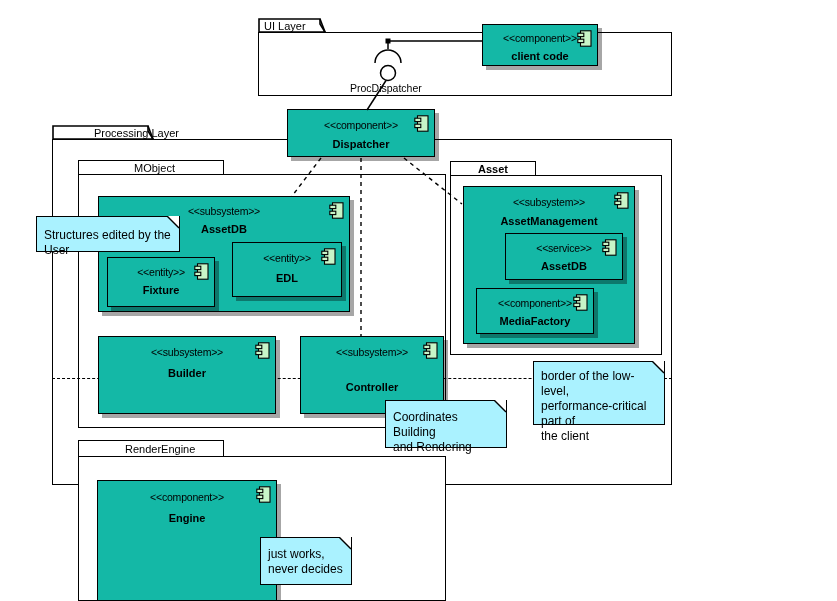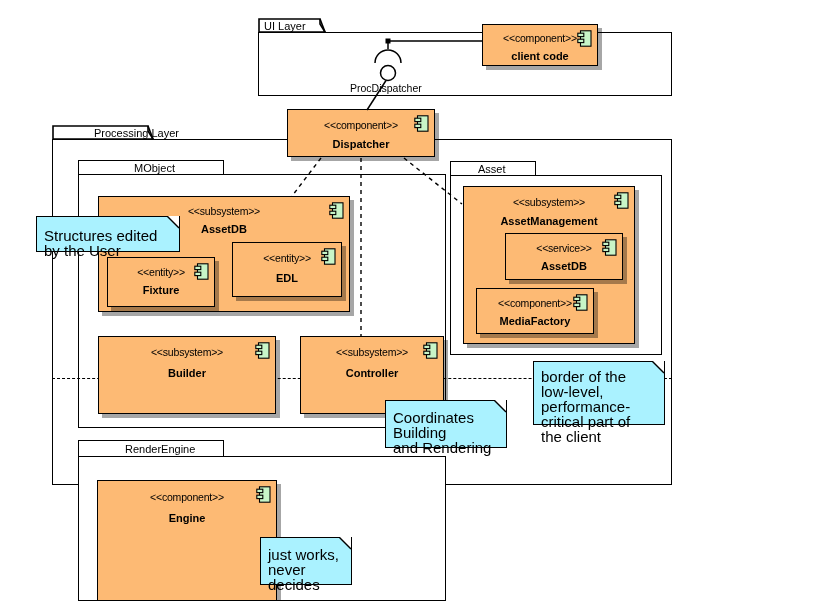--- a/index.html
+++ b/index.html
@@ -11,30 +11,30 @@
   .pkg .tab{position:absolute;left:0;top:0;box-sizing:border-box;
             border:1.6px solid #000;background:#fff;
             font-size:11px;color:#000;line-height:1;
             display:flex;align-items:center;justify-content:center;}
   .pkg .body{position:absolute;box-sizing:border-box;border:1.6px solid #000;
              background:#fff;}
   .pkg .tab-label{position:absolute;font-size:11px;color:#000;white-space:nowrap;}
 
   
   .cbox{position:absolute;box-sizing:border-box;border:1.6px solid #000;
-        background:#fdba74;box-shadow:4px 4px 0 0 rgba(0,0,0,0.35);}
+        background:#14b8a6;box-shadow:4px 4px 0 0 rgba(0,0,0,0.35);}
   .cbox .stereo{position:absolute;left:0;right:0;text-align:center;
                 font-size:10.5px;color:#000;letter-spacing:-.2px;}
   .cbox .cname{position:absolute;left:0;right:0;text-align:center;
                font-size:11px;font-weight:bold;color:#000;}
   .cicon{position:absolute;width:15px;height:17px;}
 
   
   .note{position:absolute;box-sizing:border-box;background:#aaf2ff;
-        border:1.4px solid #000;font-size:15px;color:#000;
+        border:1.4px solid #000;font-size:12px;color:#000;
         padding:5px 7px;line-height:15px;}
   .dash-h{position:absolute;height:0;border-top:1.5px dashed #000;}
   svg.ov{position:absolute;left:0;top:0;width:837px;height:601px;overflow:visible;}
   .lbl{position:absolute;font-size:10.5px;color:#000;white-space:nowrap;}
 </style>
 </head>
 <body>
 
 <div id="canvas">
 
@@ -68,21 +68,21 @@
 
   <div class="pkg" style="left:78px;top:160px;width:368px;height:268px;">
     <div class="body" style="left:0;top:14px;width:368px;height:254px;"></div>
     <div class="tab" style="left:0;top:0;width:146px;height:15px;"></div>
     <div class="tab-label" style="left:56px;top:2px;">MObject</div>
   </div>
 
   <div class="pkg" style="left:450px;top:161px;width:212px;height:194px;">
     <div class="body" style="left:0;top:14px;width:212px;height:180px;"></div>
     <div class="tab" style="left:0;top:0;width:86px;height:15px;"></div>
-    <div class="tab-label" style="left:28px;top:2px;">Asset</div>
+    <div class="tab-label" style="left:28px;top:2px;font-weight:bold;">Asset</div>
   </div>
 
   <div class="pkg" style="left:78px;top:440px;width:368px;height:161px;">
     <div class="body" style="left:0;top:16px;width:368px;height:145px;"></div>
     <div class="tab" style="left:0;top:0;width:146px;height:17px;"></div>
     <div class="tab-label" style="left:47px;top:3px;">RenderEngine</div>
   </div>
 
   <div class="dash-h" style="left:52px;top:378px;width:620px;"></div>
 
@@ -180,21 +180,21 @@
     <div class="cname" style="top:30px;">Builder</div>
     <svg class="cicon" style="right:5px;top:5px;" viewBox="0 0 15 17">
       <rect x="3.5" y="0.8" width="10.5" height="15.4" fill="#c8f5c8" stroke="#000" stroke-width="1.1"></rect>
       <rect x="0.8" y="3.2" width="6" height="3.4" fill="#c8f5c8" stroke="#000" stroke-width="1.1"></rect>
       <rect x="0.8" y="9.2" width="6" height="3.4" fill="#c8f5c8" stroke="#000" stroke-width="1.1"></rect>
     </svg>
   </div>
 
   <div class="cbox" style="left:300px;top:336px;width:144px;height:78px;">
     <div class="stereo" style="top:9px;">&lt;&lt;subsystem&gt;&gt;</div>
-    <div class="cname" style="top:30px;">Controller</div>
+    <div class="cname" style="top:44px;">Controller</div>
     <svg class="cicon" style="right:5px;top:5px;" viewBox="0 0 15 17">
       <rect x="3.5" y="0.8" width="10.5" height="15.4" fill="#c8f5c8" stroke="#000" stroke-width="1.1"></rect>
       <rect x="0.8" y="3.2" width="6" height="3.4" fill="#c8f5c8" stroke="#000" stroke-width="1.1"></rect>
       <rect x="0.8" y="9.2" width="6" height="3.4" fill="#c8f5c8" stroke="#000" stroke-width="1.1"></rect>
     </svg>
   </div>
 
   <div class="cbox" style="left:97px;top:480px;width:180px;height:121px;">
     <div class="stereo" style="top:10px;">&lt;&lt;component&gt;&gt;</div>
     <div class="cname" style="top:31px;">Engine</div>

